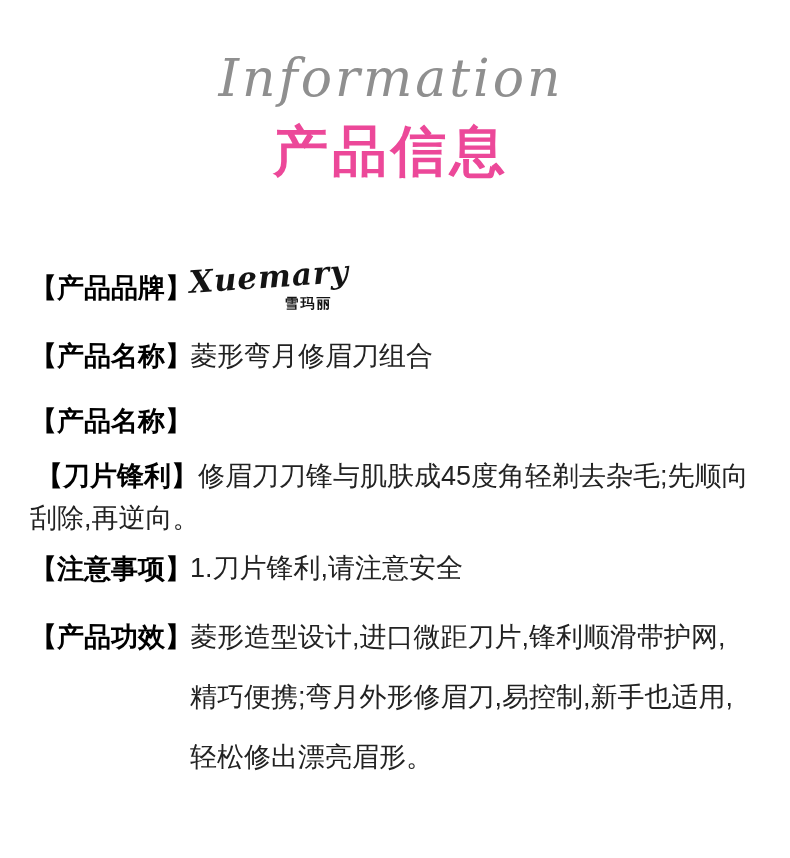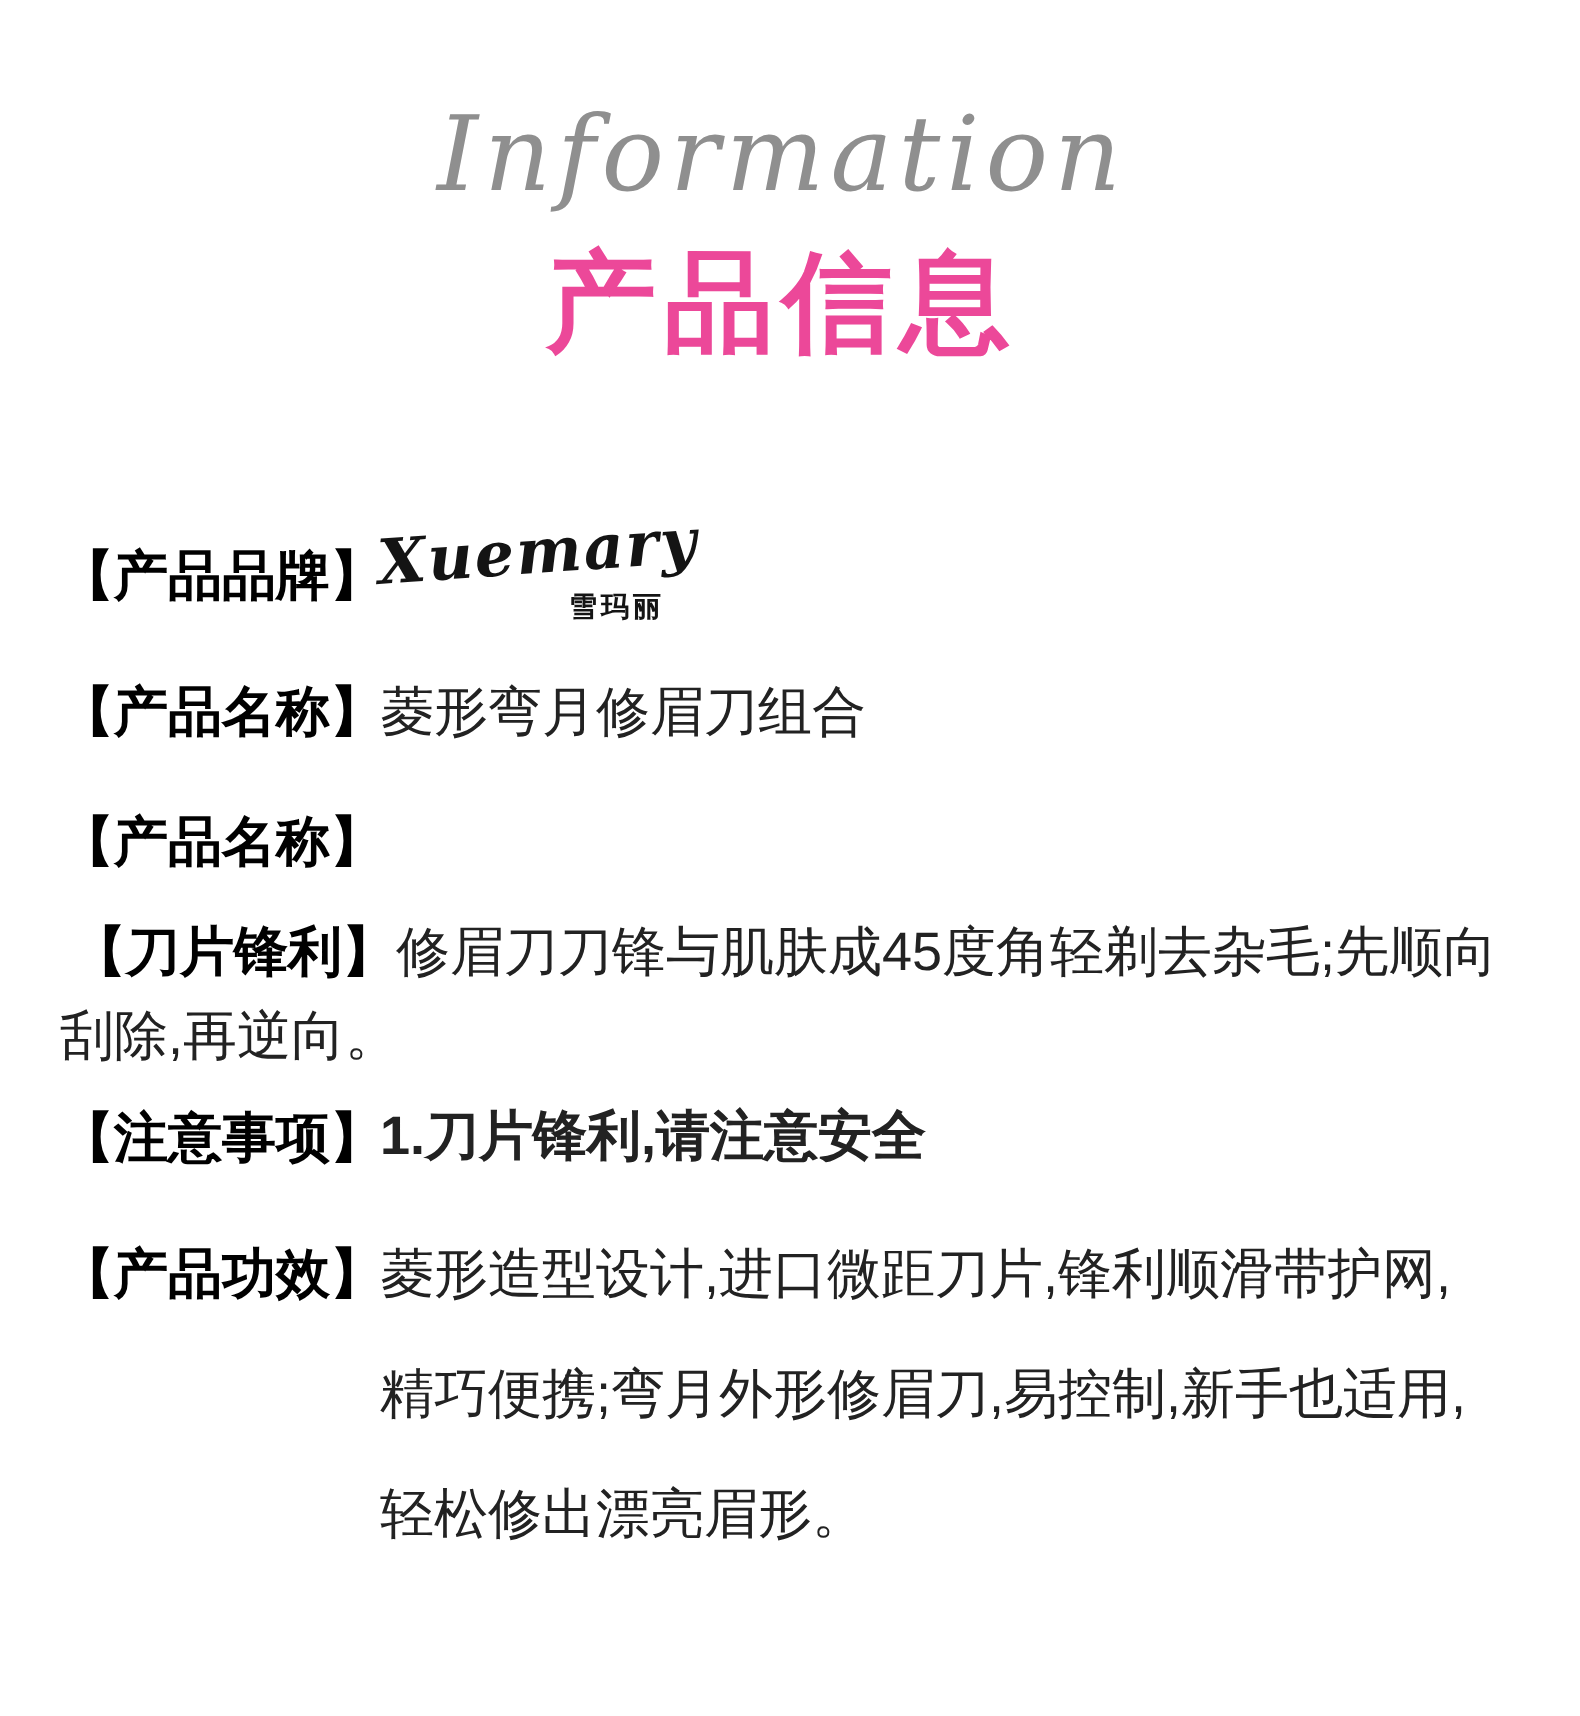--- a/index.html
+++ b/index.html
@@ -85,21 +85,21 @@
     text-align: left;
   }
   .usage-row .inline-label {
     font-weight: 700;
     color: #000000;
     margin-left: 6px;
   }
   
   .notice-row { margin-top: 12px; }
   .notice-items { flex: 1; }
-  .notice-item { line-height: 34px; font-weight: bold; }
+  .notice-item { line-height: 34px; }
   .notice-item + .notice-item { margin-top: 9px; }
   
   .effect-row { margin-top: 20px; }
   .effect-row .label { line-height: 60px; }
   .effect-text {
     flex: 1;
     line-height: 60px;
     font-weight: 400;
     max-width: 560px;
   }

